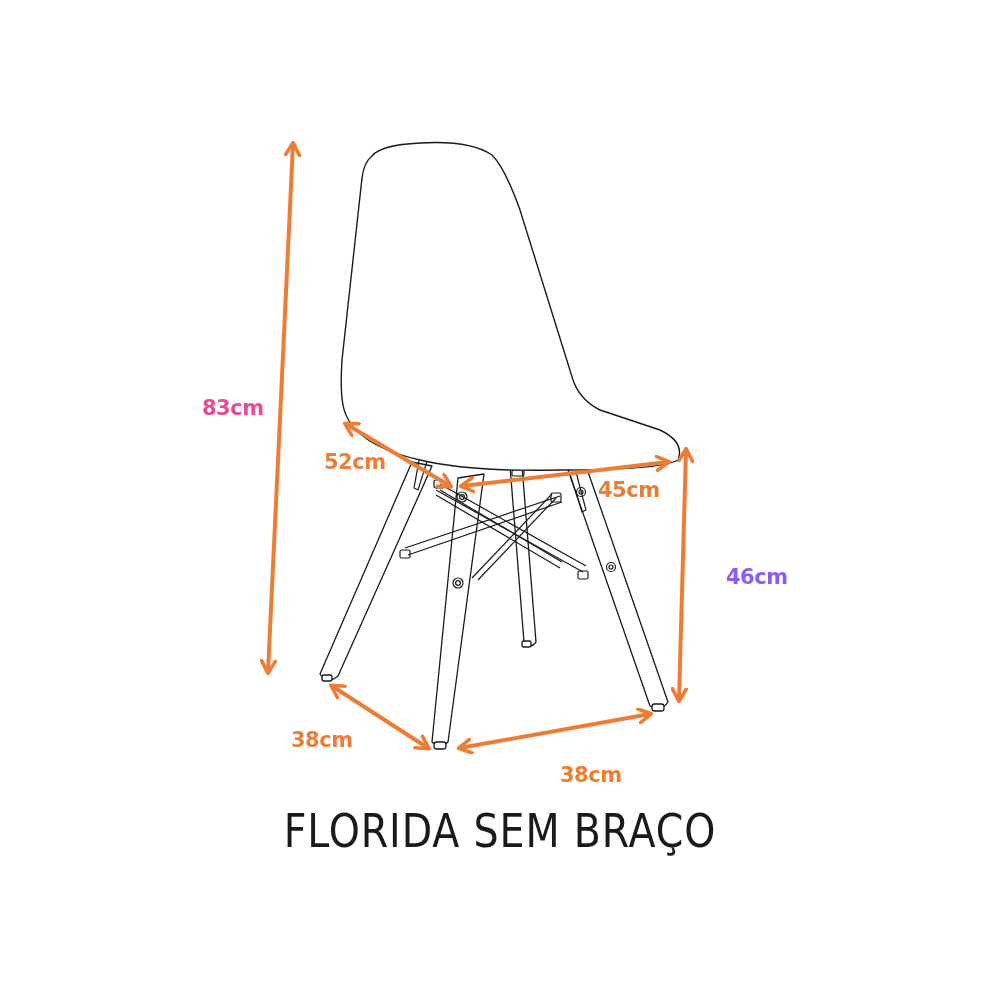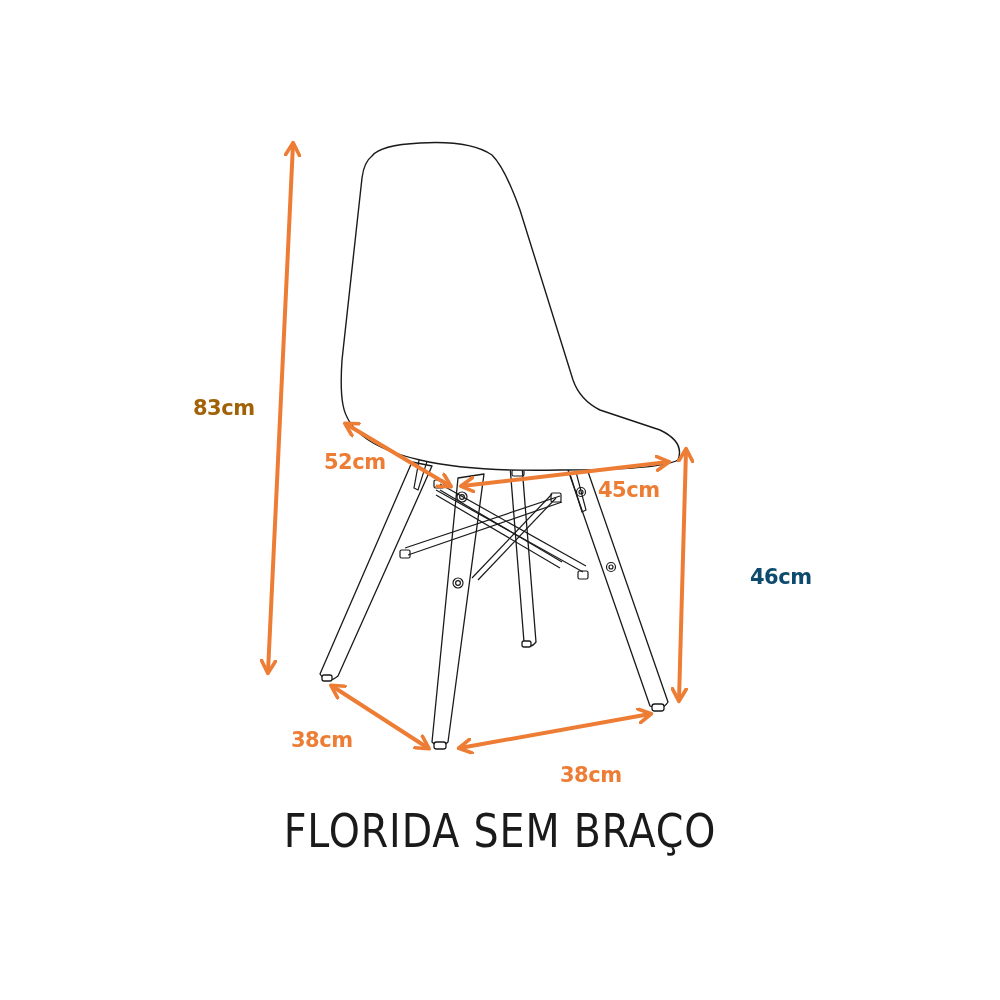--- a/index.html
+++ b/index.html
@@ -90,22 +90,22 @@
       <line x1="293" y1="144" x2="268" y2="672" marker-start="url(#ah)" marker-end="url(#ah)"></line>
       <line x1="346" y1="424" x2="450" y2="486" marker-start="url(#ah)" marker-end="url(#ah)"></line>
       <line x1="462" y1="486" x2="668" y2="462" marker-start="url(#ah)" marker-end="url(#ah)"></line>
       <line x1="686" y1="450" x2="679" y2="700" marker-start="url(#ah)" marker-end="url(#ah)"></line>
       <line x1="332" y1="686" x2="428" y2="748" marker-start="url(#ah)" marker-end="url(#ah)"></line>
       <line x1="460" y1="748" x2="650" y2="714" marker-start="url(#ah)" marker-end="url(#ah)"></line>
     </g>
   </svg>
 
   
-  <div class="dim-label" style="left:193px; top:396px; color:#a16207;">83cm</div>
+  <div class="dim-label" style="left:202px; top:396px; color:#ec4899;">83cm</div>
   <div class="dim-label" style="left:318px; top:450px; color:#ED7D35;margin-left:6px;">52cm</div>
   <div class="dim-label" style="left:598px; top:478px; color:#ED7D35;">45cm</div>
-  <div class="dim-label" style="left:726px; top:565px; color:#0c4a6e;margin-left:24px;">46cm</div>
+  <div class="dim-label" style="left:726px; top:565px; color:#8b5cf6;">46cm</div>
   <div class="dim-label" style="left:291px; top:728px; color:#ED7D35;">38cm</div>
   <div class="dim-label" style="left:560px; top:763px; color:#ED7D35;">38cm</div>
 
   
   <div class="title">FLORIDA SEM BRAÇO</div>
 </div>
 
 </body></html>

